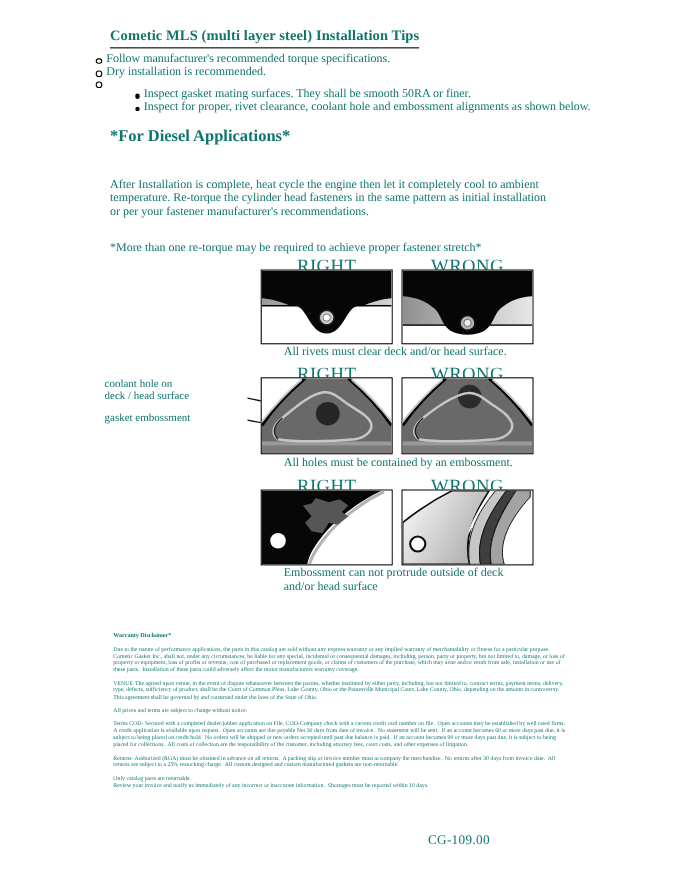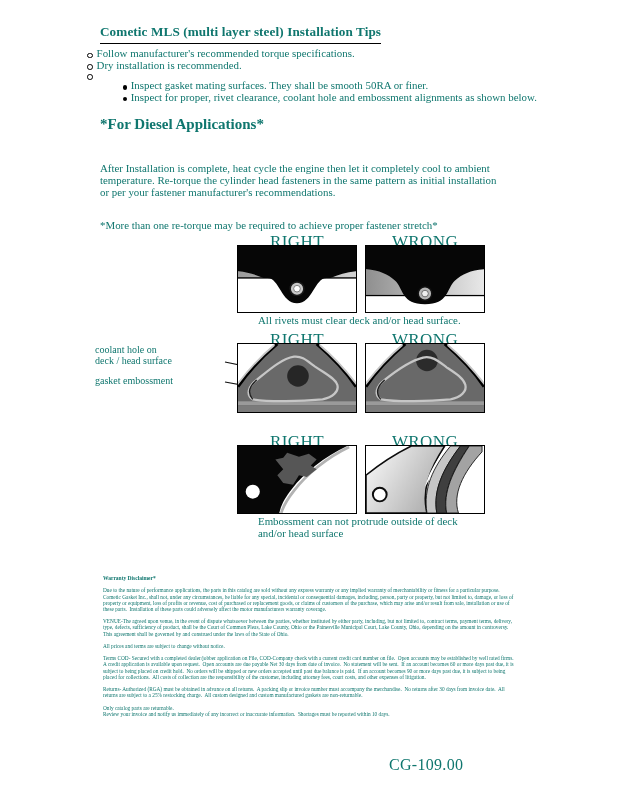--- a/index.html
+++ b/index.html
@@ -41,21 +41,21 @@
          white-space:pre-line; }
   #ann-coolant { left:95px; top:344px; }
   #ann-emboss  { left:95px; top:375px; }
 
   .warranty { left:103px; top:575px; width:420px; height:185px; }
   .warranty-inner { width:832px; transform:scale(0.5); transform-origin:0 0;
                     font-size:10.6px; line-height:12.3px; }
   .warranty-inner h3 { margin:0 0 13px 0; font-size:11px; font-weight:bold; }
   .warranty-inner p { margin:0 0 12.5px 0; white-space:pre-wrap; }
 
-  .doc-code { left:389px; top:756px; font-size:16px; letter-spacing:0.3px;text-align:right; }
+  .doc-code { left:389px; top:756px; font-size:12px; letter-spacing:0.3px;text-align:right; }
 </style>
 </head>
 <body>
 
 <div class="page">
 
   <h1 class="abs title">Cometic MLS (multi layer steel) Installation Tips</h1>
 
   <div class="abs bullets">
     <div class="bullet-row">
@@ -163,20 +163,21 @@
       <path d="M37,1 C24,12 11,26 -1,42" fill="none" stroke="#c6c6c6" stroke-width="1.8"></path>
       <path d="M120,0 H80 C94,12 108,26 120,44 Z" fill="#ffffff"></path>
       <path d="M80,0 C94,12 108,26 120,44" fill="none" stroke="#000" stroke-width="3"></path>
       <path d="M83,1 C96,12 109,26 121,42" fill="none" stroke="#c6c6c6" stroke-width="1.8"></path>
       <circle cx="62" cy="17" r="11" fill="#2b2b2b"></circle>
       <path d="M15,57 C8,52 10,44 19,37 C30,28 46,17 58,14 C68,12 74,18 82,24 C91,30 99,35 101,42 C103,49 96,55 86,57 C64,59 32,60 15,57 Z" fill="none" stroke="#c6c6c6" stroke-width="2.3"></path>
       <path d="M19,37 C12,43 9,50 15,57" fill="none" stroke="#1f1f1f" stroke-width="1.3"></path>
     </svg>
   </div>
 
+  <div class="abs fig-caption" style="top:416px">All holes must be contained by an embossment.</div>
 
   <div class="abs fig-label colL" style="top:432px">RIGHT</div>
   <div class="abs fig-label colR" style="top:432px">WRONG</div>
 
   <div class="abs fig-box h69 colL" style="top:445px">
     <svg viewBox="0 0 120 69" preserveAspectRatio="none">
       <rect x="0" y="0" width="120" height="69" fill="#ffffff"></rect>
       <path d="M113,1 C90,12 69,30 57,46 C50,55 46,62 44,69" fill="none" stroke="#b3b3b3" stroke-width="2.8"></path>
       <path d="M0,0 H111 C88,11 67,28 55,44 C48,53 44,60 42,69 H0 Z" fill="#070707"></path>
       <path d="M50,7 L62,11 L72,8 L80,14 L74,20 L80,24 L70,32 L62,30 L56,40 L46,38 L40,30 L46,24 L38,14 L46,12 Z" fill="#565656"></path>

